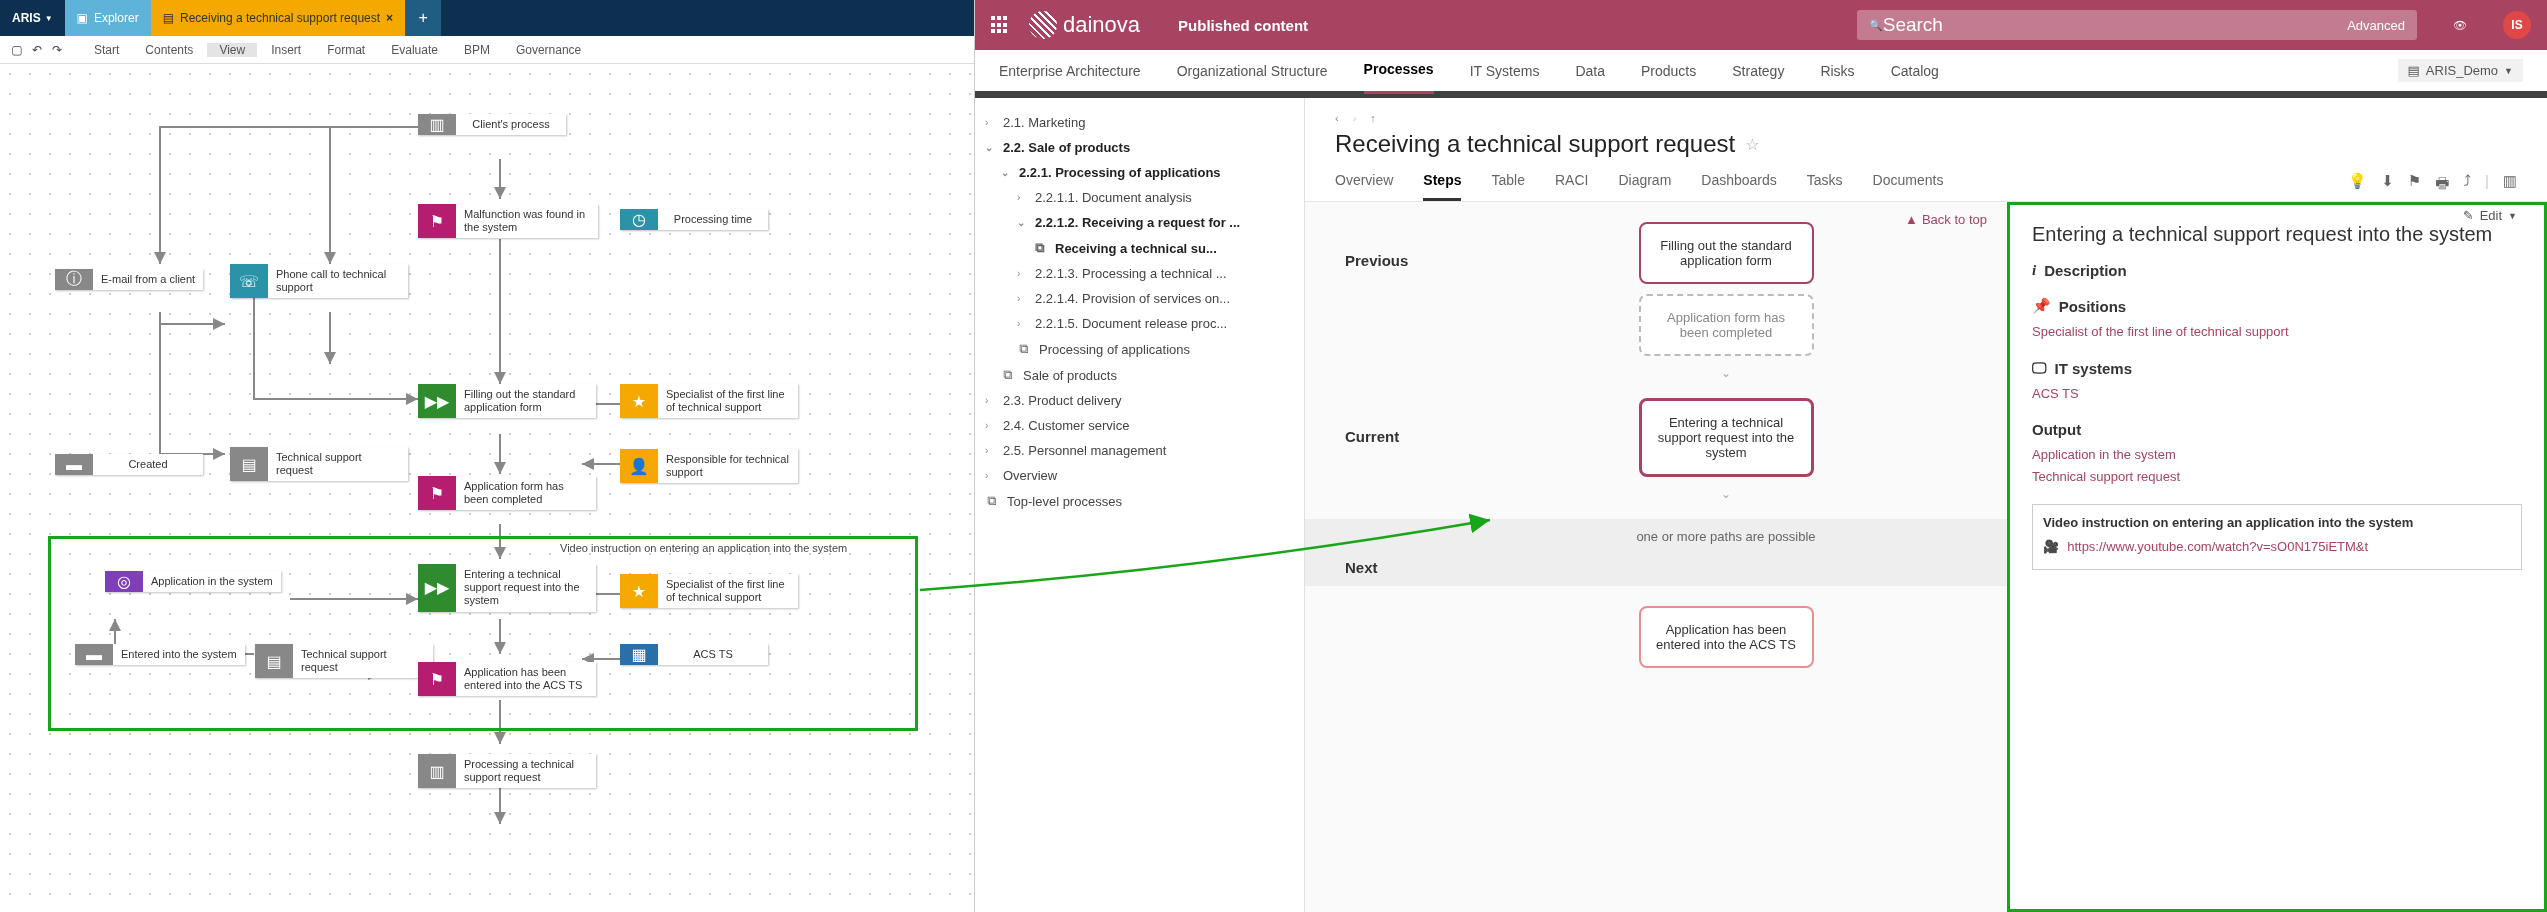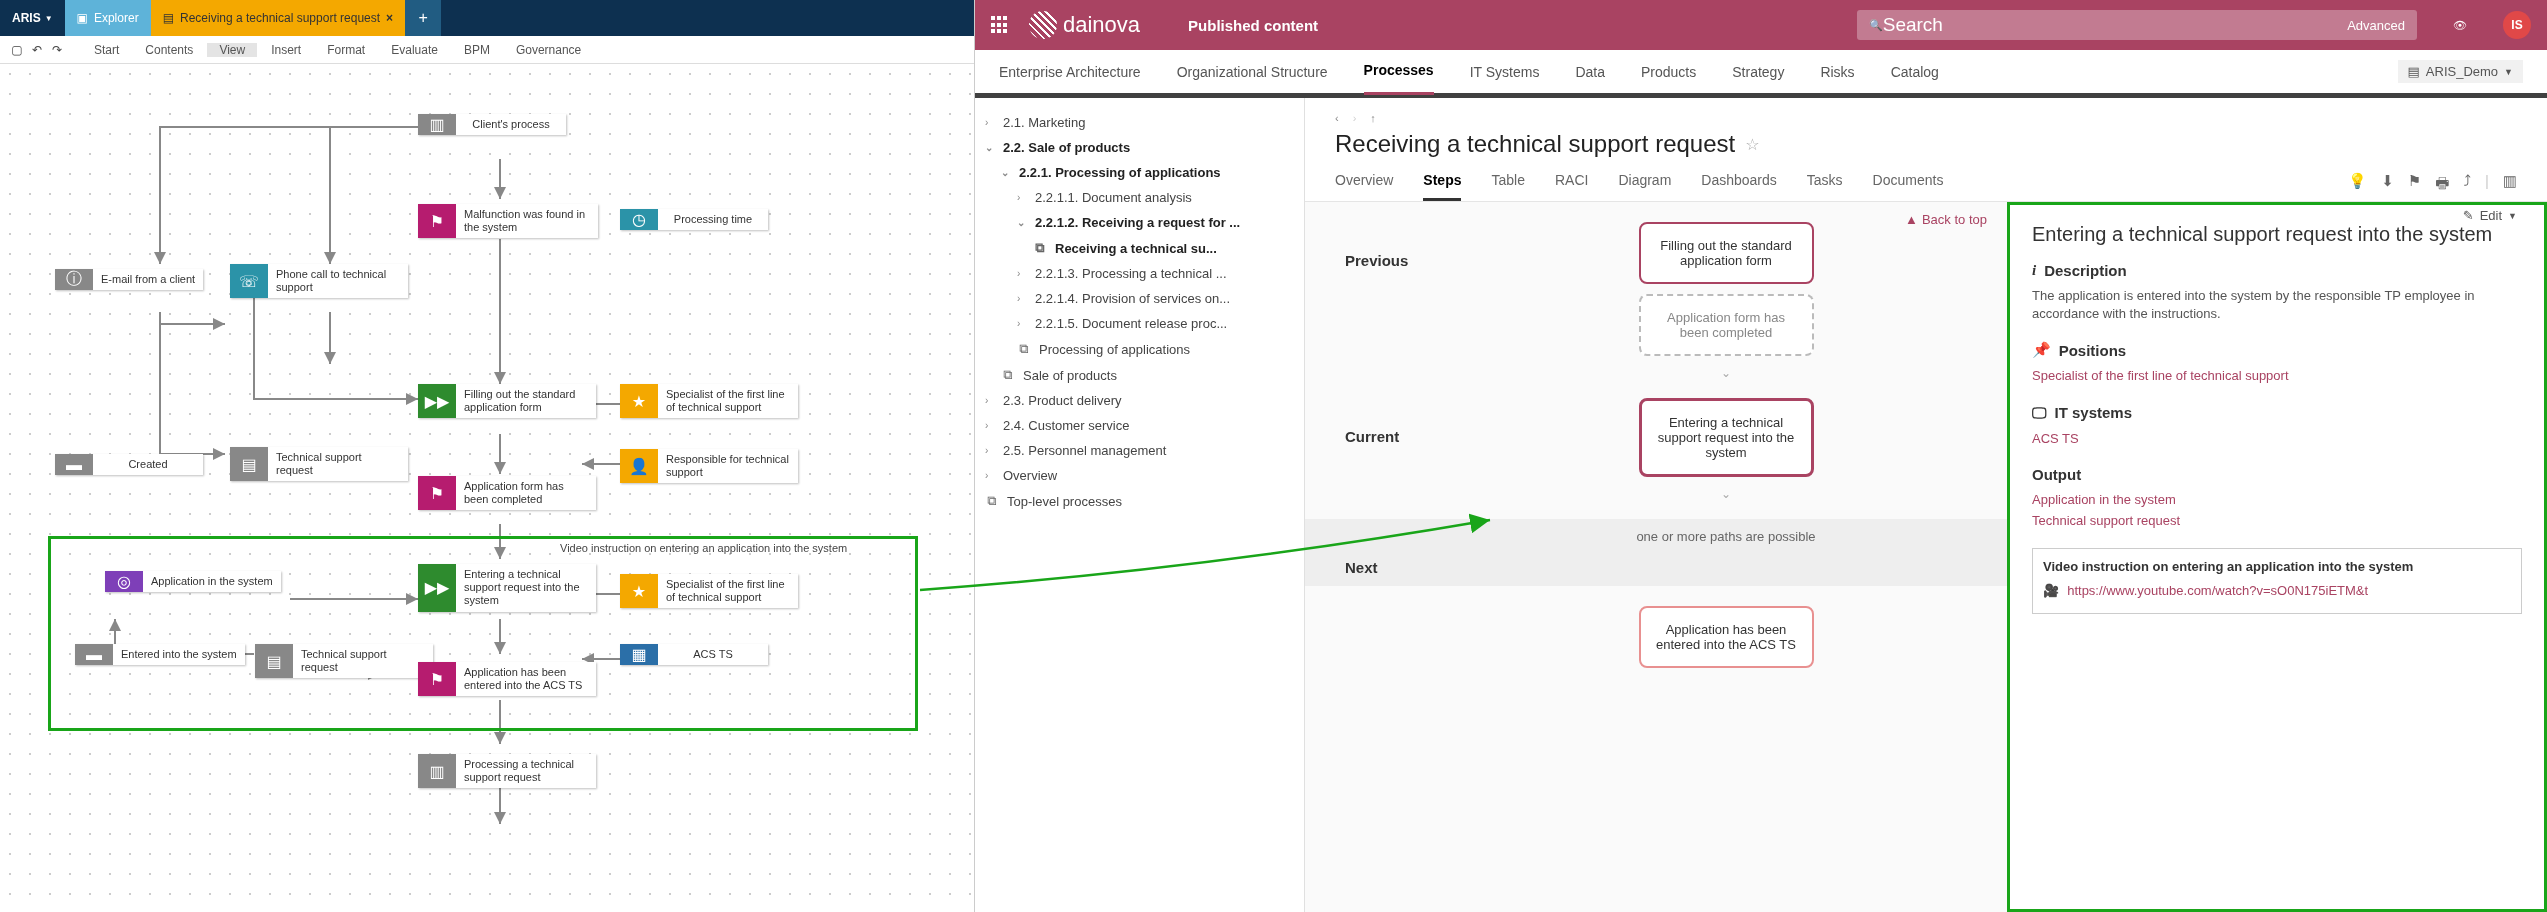--- a/index.html
+++ b/index.html
@@ -34,29 +34,29 @@
 .hl{position:absolute;border:3px solid #19a519}
 .hl-annot{position:absolute;font-size:11px;color:#444}
 
 
 .portal{flex:1;display:flex;flex-direction:column}
 .phdr{height:50px;background:#a94362;display:flex;align-items:center;color:#fff;padding:0 16px;gap:20px}
 .phdr .grid{width:18px;height:18px;display:flex;flex-wrap:wrap;gap:2px}
 .phdr .grid span{width:4px;height:4px;background:#fff}
 .phdr .logo{font-size:22px;font-weight:300;display:flex;align-items:center;gap:6px}
 .phdr .logo .swirl{width:28px;height:28px;border-radius:50%;background:repeating-linear-gradient(45deg,#fff 0 2px,transparent 2px 5px)}
-.phdr .pub{font-size:15px;font-weight:600;margin-left:28px}
+.phdr .pub{font-size:15px;font-weight:600;margin-left:18px}
 .phdr .sp{flex:1}
 .search{background:#c27b91;border-radius:3px;display:flex;align-items:center;padding:0 12px;height:30px;width:560px}
 .search input{background:transparent;border:none;color:#fff;flex:1;font-size:19px;outline:none}
 .search input::placeholder{color:#fff}
 .search .adv{font-size:13px;margin-left:12px}
 .phdr .ic-eye,.phdr .avatar{margin-left:16px}
 .avatar{width:28px;height:28px;border-radius:50%;background:#e04848;display:flex;align-items:center;justify-content:center;font-weight:bold;font-size:12px}
-.pnav{height:48px;border-bottom:5px solid #404040;display:flex;align-items:center;padding:0 24px;gap:36px;font-size:14px;color:#555}
+.pnav{height:48px;border-bottom:7px solid #404040;display:flex;align-items:center;padding:0 24px;gap:36px;font-size:14px;color:#555}
 .pnav .item{cursor:pointer;padding:14px 0}
 .pnav .item.active{border-bottom:3px solid #a94362;color:#000;font-weight:700}
 .pnav .sp{flex:1}
 .pnav .demo{display:flex;align-items:center;gap:6px;background:#f1f1f1;font-size:13px;padding:4px 10px}
 .pbody{flex:1;display:flex;overflow:hidden}
 .ptree{width:330px;border-right:1px solid #e0e0e0;padding:12px 6px;overflow:auto;font-size:13px;color:#444}
 .ptree .row{display:flex;align-items:center;gap:8px;padding:5px 4px;cursor:pointer;white-space:nowrap;overflow:hidden;text-overflow:ellipsis}
 .ptree .chev{width:10px;font-size:10px;color:#888}
 .ptree .row.b{font-weight:bold;color:#222}
 .ptree .l1{padding-left:4px}.ptree .l2{padding-left:20px}.ptree .l3{padding-left:36px}.ptree .l4{padding-left:52px}
@@ -425,21 +425,20 @@
             </div>
           </div>
 
           <div class="side">
             <h2>Entering a technical support request into the system</h2>
             <div class="sec">
               <h3>
                   <span style="font-style:italic;font-family:serif">i</span>
                   <span>Description</span>
                 </h3>
-              <p>The application is entered into the system by the responsible TP employee in accordance with the instructions.</p>
             </div>
             <div class="sec">
               <h3>
                   <span>📌</span>
                   <span>Positions</span>
                 </h3>
               <a href="#">Specialist of the first line of technical support</a>
             </div>
             <div class="sec">
               <h3>

